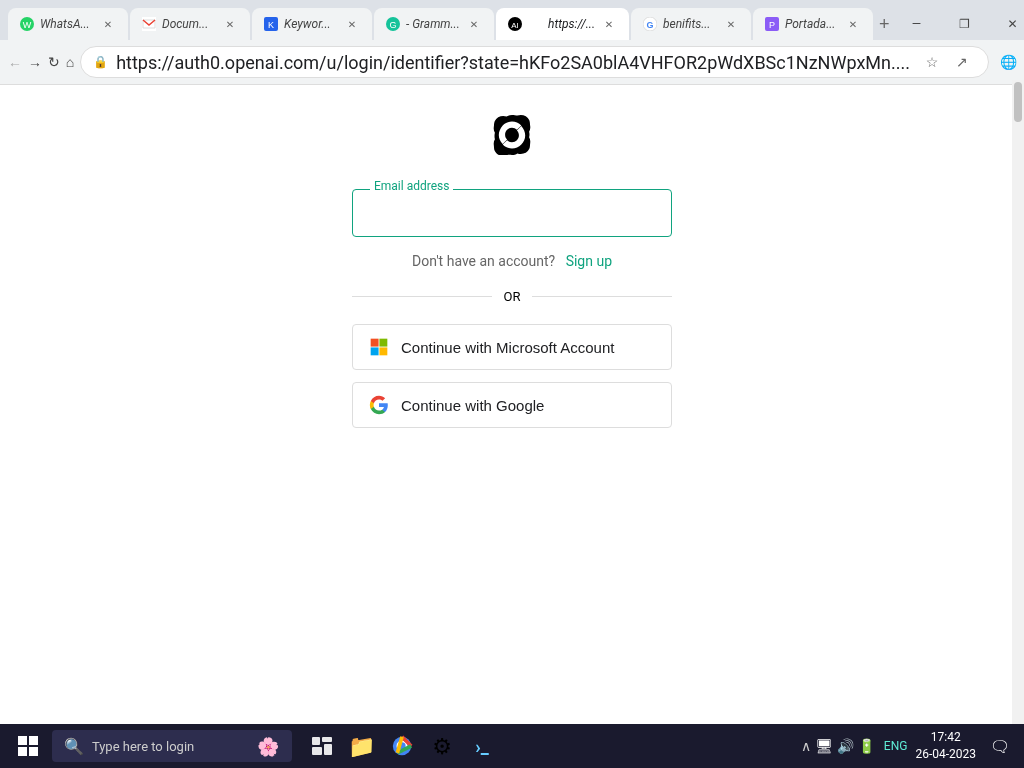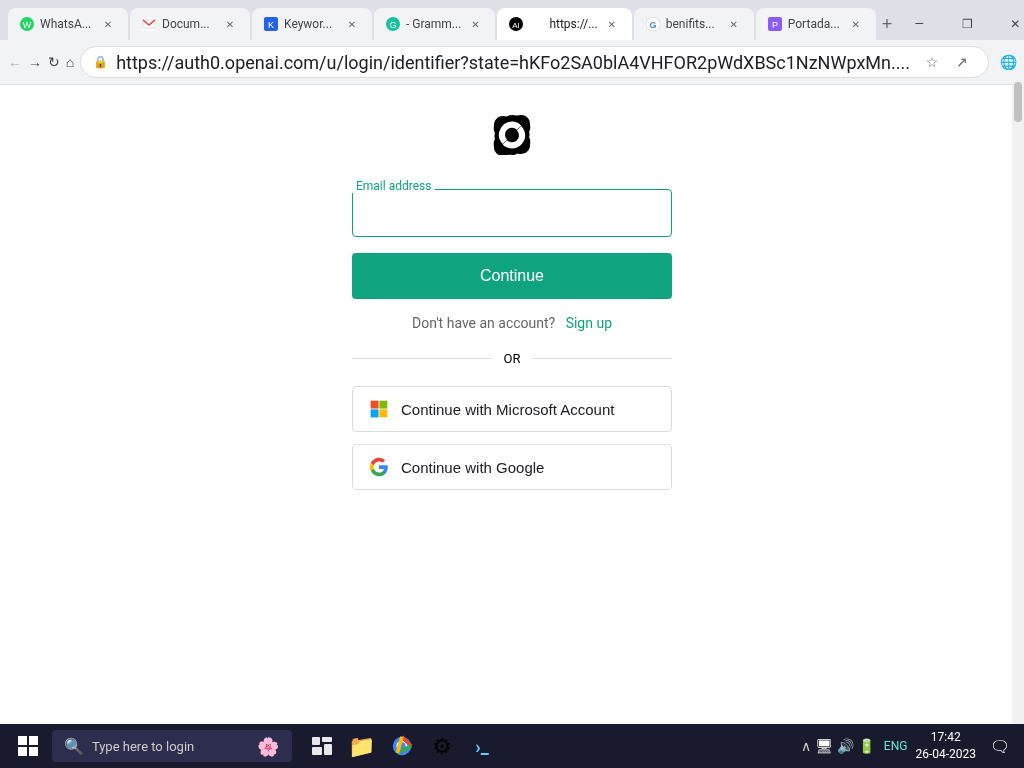--- a/index.html
+++ b/index.html
@@ -50,20 +50,21 @@
       background: #fff;
       color: #202124;
     }
 
     .tab-label {
       overflow: hidden;
       text-overflow: ellipsis;
       white-space: nowrap;
       flex: 1;
       font-size: 12px;
+      font-style: italic;
     }
 
     .tab-close {
       width: 16px;
       height: 16px;
       border-radius: 50%;
       display: flex;
       align-items: center;
       justify-content: center;
       font-size: 10px;
@@ -233,21 +234,21 @@
 
     .email-field-wrapper {
       width: 100%;
       position: relative;
       margin-bottom: 16px;
     }
 
     .email-label {
       position: absolute;
       top: -10px;
-      left: 0;
+      left: 18px;
       background: #fff;
       padding: 0 4px;
       font-size: 12px;
       color: #10a37f;
       z-index: 1;
     }
 
     .email-input {
       width: 100%;
       padding: 14px 16px;
@@ -576,21 +577,20 @@
     </svg>
   </div>
 
   <div class="login-card">
 
     <div class="email-field-wrapper">
       <span class="email-label">Email address</span>
       <input class="email-input" type="email" autofocus="" style="">
     </div>
 
-    <button class="continue-btn">Continue</button>
 
     <div class="signup-row">
       <span>Don't have an account?</span>
       &nbsp;
       <a class="signup-link" href="#">Sign up</a>
     </div>
 
     <div class="or-divider">
       <div class="or-line"></div>
       <span class="or-text">OR</span>

